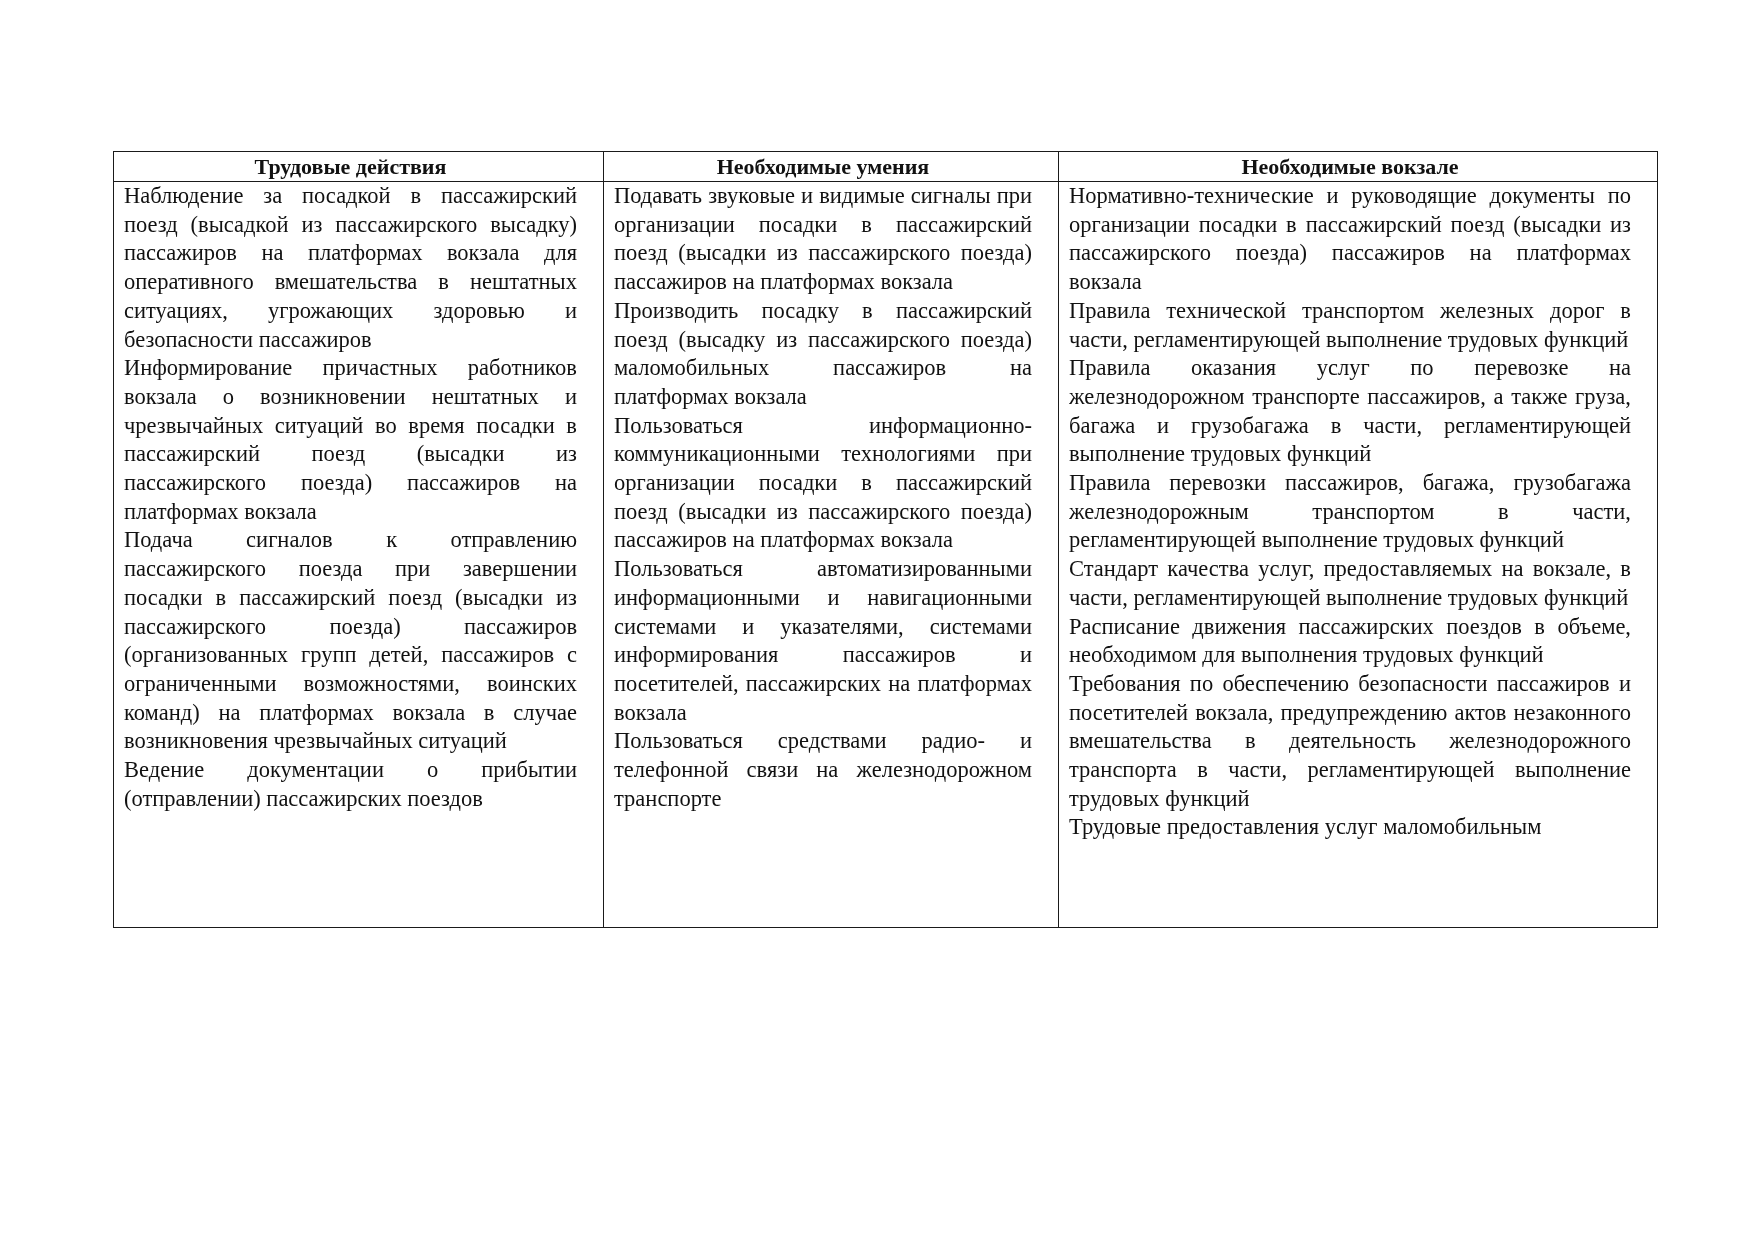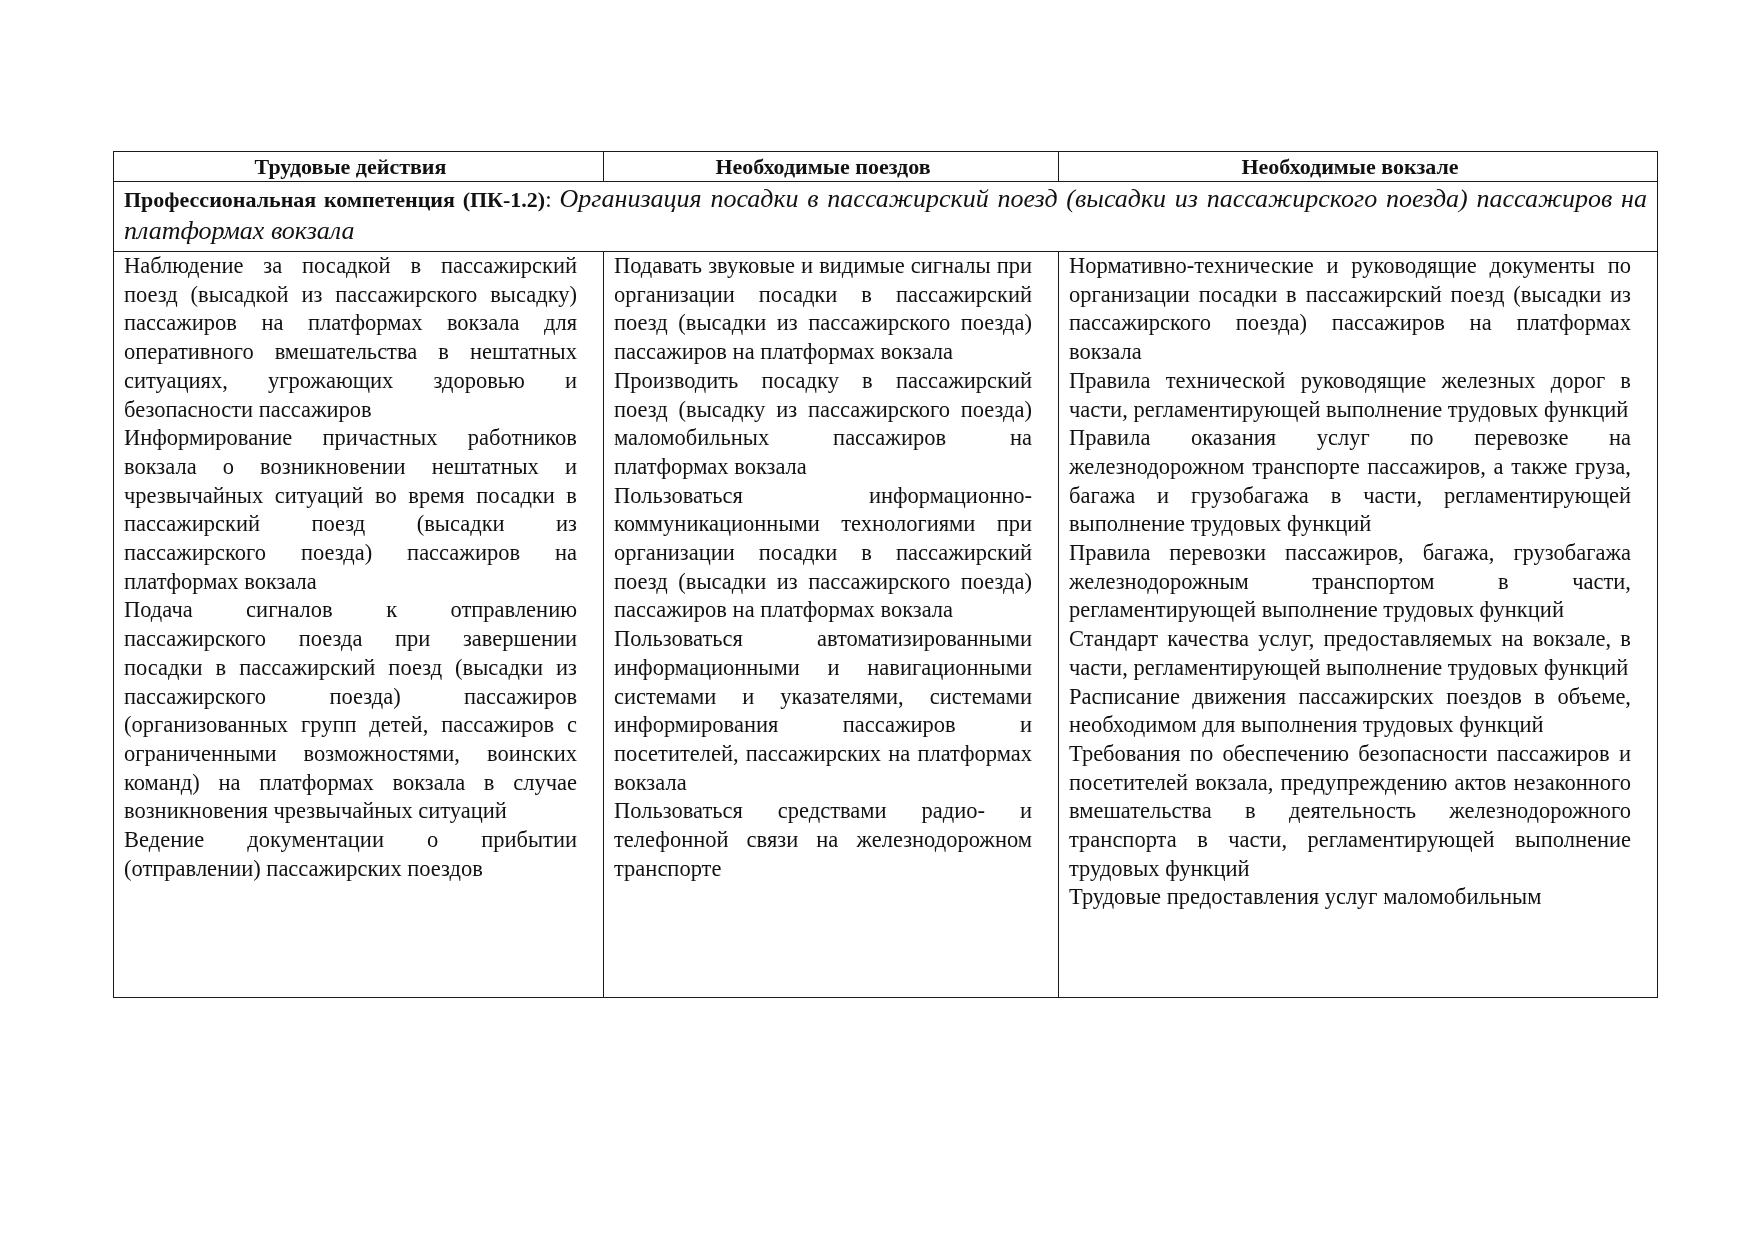--- a/index.html
+++ b/index.html
@@ -25,46 +25,41 @@
 
 <table class="doc">
   <colgroup>
       <col class="c1">
       <col class="c2">
       <col class="c3">
     </colgroup>
   <tbody>
       <tr>
     <th>Трудовые действия</th>
-    <th>Необходимые поездов</th>
+    <th>Необходимые умения</th>
     <th>Необходимые вокзале</th>
-  </tr>
-  <tr class="pk">
-    <td colspan="3">
-      <div class="pk-text"><span class="pk-code">Профессиональная компетенция (ПК-1.2)</span><span>: </span><span class="pk-title">Организация посадки в пассажирский поезд (высадки из пассажирского поезда) пассажиров на платформах вокзала</span></div>
-    </td>
   </tr>
   <tr class="body">
     <td class="cell">
       <span class="p">Наблюдение за посадкой в пассажирский поезд (высадкой из пассажирского высадку) пассажиров на платформах вокзала для оперативного вмешательства в нештатных ситуациях, угрожающих здоровью и безопасности пассажиров</span>
       <span class="p">Информирование причастных работников вокзала о возникновении нештатных и чрезвычайных ситуаций во время посадки в пассажирский поезд (высадки из пассажирского поезда) пассажиров на платформах вокзала</span>
       <span class="p">Подача сигналов к отправлению пассажирского поезда при завершении посадки в пассажирский поезд (высадки из пассажирского поезда) пассажиров (организованных групп детей, пассажиров с ограниченными возможностями, воинских команд) на платформах вокзала в случае возникновения чрезвычайных ситуаций</span>
       <span class="p">Ведение документации о прибытии (отправлении) пассажирских поездов</span>
     </td>
     <td class="cell">
       <span class="p">Подавать звуковые и видимые сигналы при организации посадки в пассажирский поезд (высадки из пассажирского поезда) пассажиров на платформах вокзала</span>
       <span class="p">Производить посадку в пассажирский поезд (высадку из пассажирского поезда) маломобильных пассажиров на платформах вокзала</span>
       <span class="p">Пользоваться информационно-коммуникационными технологиями при организации посадки в пассажирский поезд (высадки из пассажирского поезда) пассажиров на платформах вокзала</span>
       <span class="p">Пользоваться автоматизированными информационными и навигационными системами и указателями, системами информирования пассажиров и посетителей, пассажирских на платформах вокзала</span>
       <span class="p">Пользоваться средствами радио- и телефонной связи на железнодорожном транспорте</span>
     </td>
     <td class="cell">
       <div class="bot-clip">
         <span class="p">Нормативно-технические и руководящие документы по организации посадки в пассажирский поезд (высадки из пассажирского поезда) пассажиров на платформах вокзала</span>
-        <span class="p">Правила технической руководящие железных дорог в части, регламентирующей выполнение трудовых функций</span>
+        <span class="p">Правила технической транспортом железных дорог в части, регламентирующей выполнение трудовых функций</span>
         <span class="p">Правила оказания услуг по перевозке на железнодорожном транспорте пассажиров, а также груза, багажа и грузобагажа в части, регламентирующей выполнение трудовых функций</span>
         <span class="p">Правила перевозки пассажиров, багажа, грузобагажа железнодорожным транспортом в части, регламентирующей выполнение трудовых функций</span>
         <span class="p">Стандарт качества услуг, предоставляемых на вокзале, в части, регламентирующей выполнение трудовых функций</span>
         <span class="p">Расписание движения пассажирских поездов в объеме, необходимом для выполнения трудовых функций</span>
         <span class="p">Требования по обеспечению безопасности пассажиров и посетителей вокзала, предупреждению актов незаконного вмешательства в деятельность железнодорожного транспорта в части, регламентирующей выполнение трудовых функций</span>
         <span class="p">Трудовые предоставления услуг маломобильным</span>
       </div>
     </td>
   </tr>
 </tbody>

